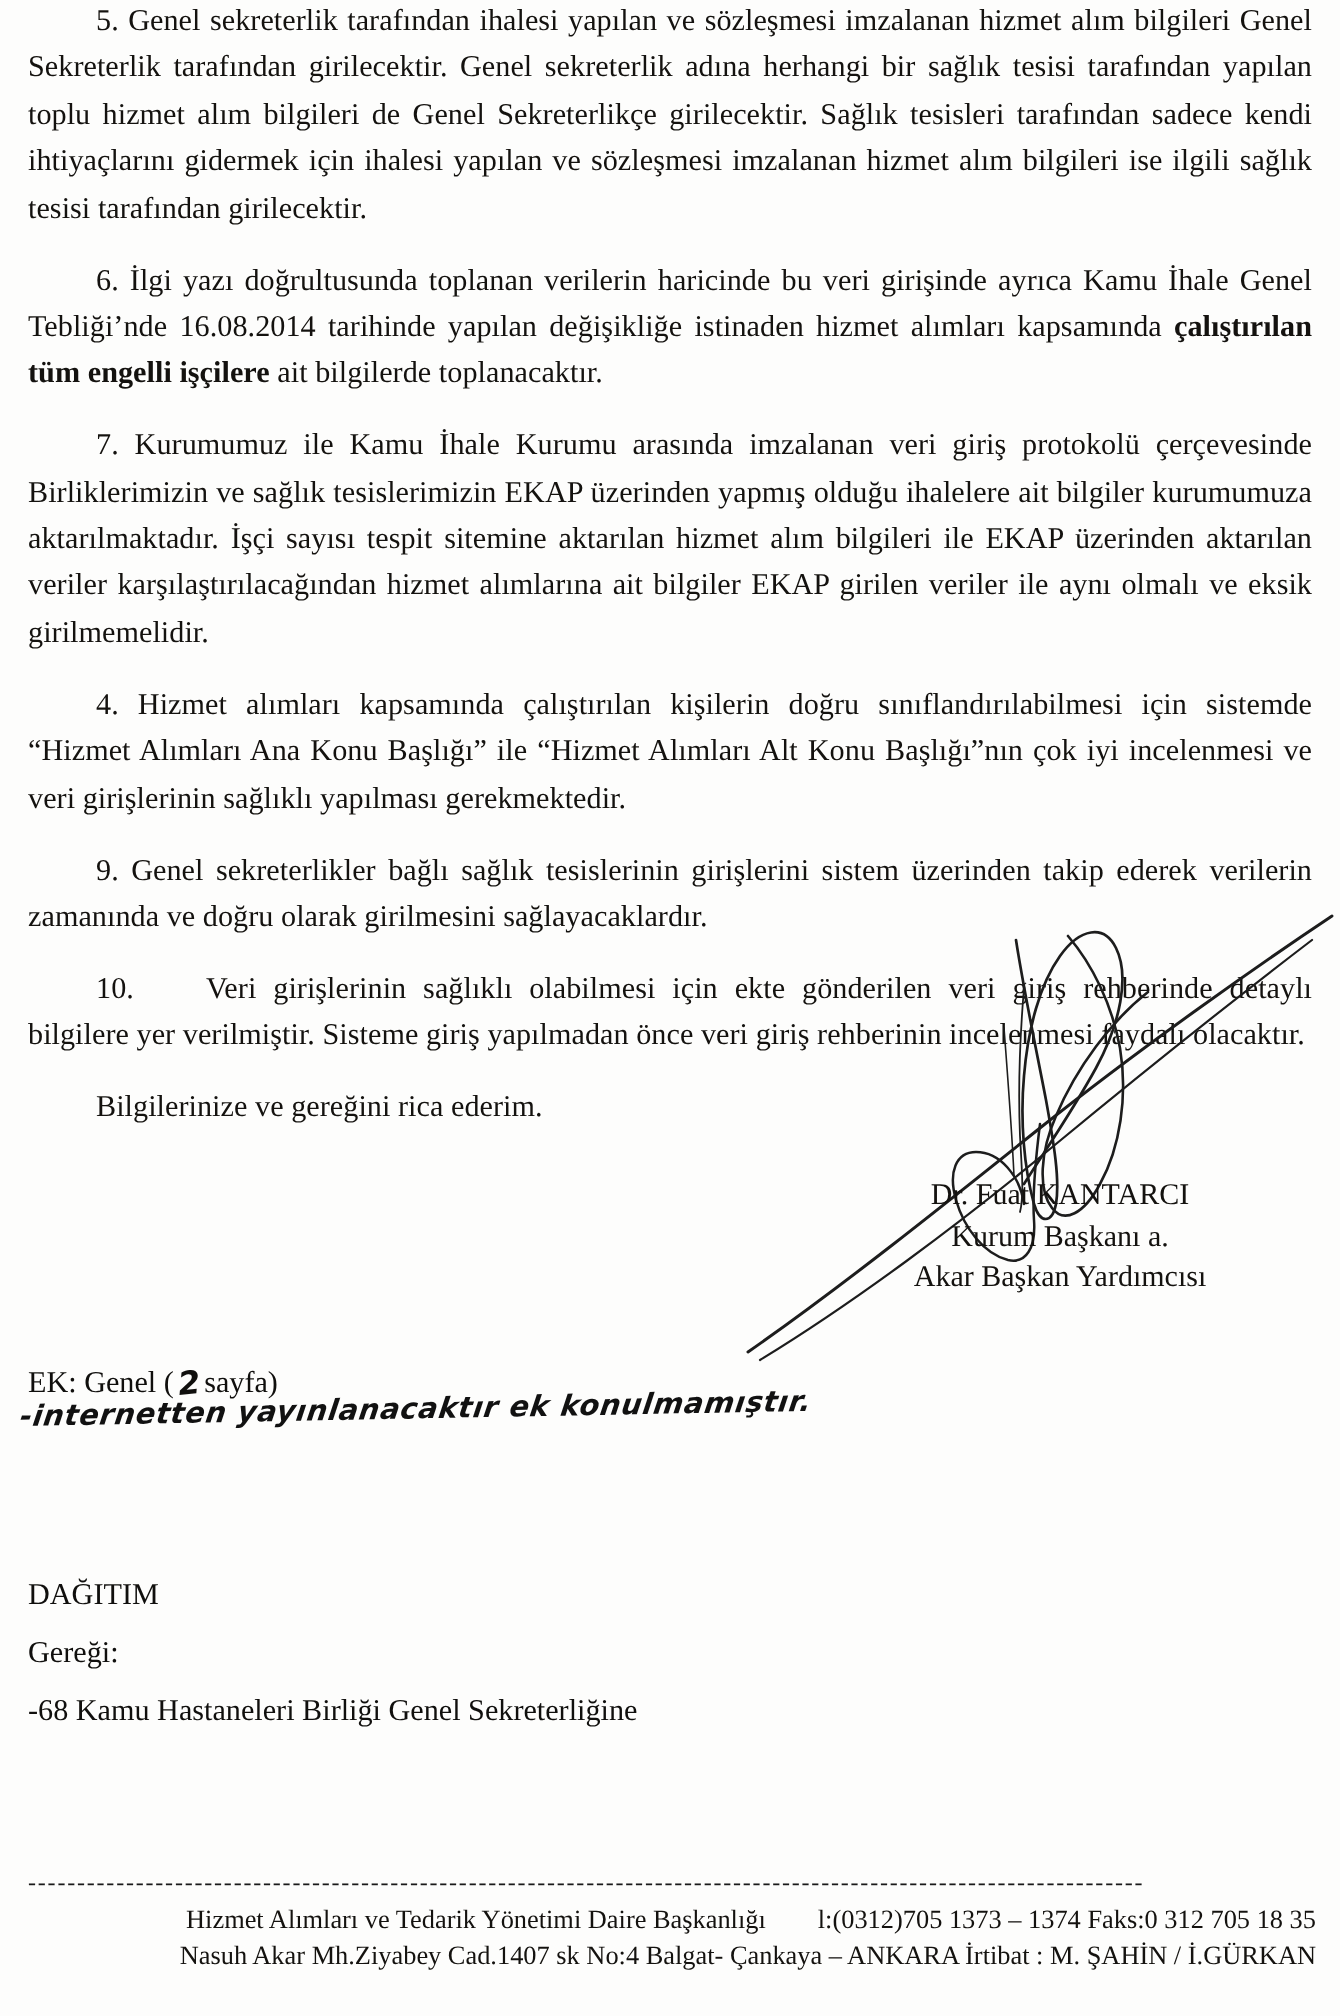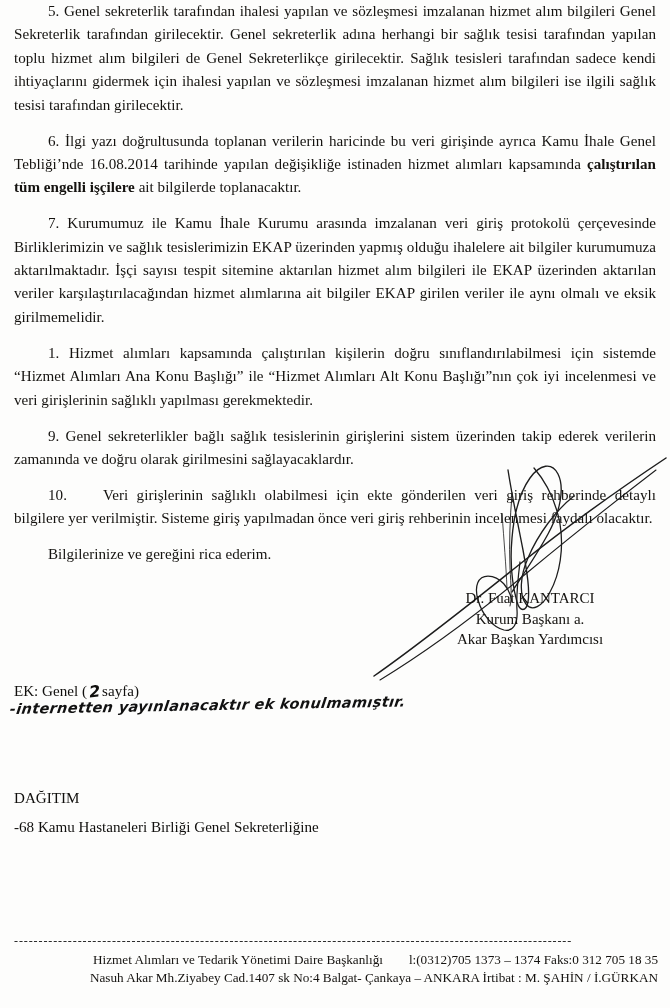--- a/index.html
+++ b/index.html
@@ -174,21 +174,21 @@
 <div class="page">
 
   <div class="body-col">
 
     <p class="para">5. Genel sekreterlik tarafından ihalesi yapılan ve sözleşmesi imzalanan hizmet alım bilgileri Genel Sekreterlik tarafından girilecektir. Genel sekreterlik adına herhangi bir sağlık tesisi tarafından yapılan toplu hizmet alım bilgileri de Genel Sekreterlikçe girilecektir. Sağlık tesisleri tarafından sadece kendi ihtiyaçlarını gidermek için ihalesi yapılan ve sözleşmesi imzalanan hizmet alım bilgileri ise ilgili sağlık tesisi tarafından girilecektir.</p>
 
     <p class="para"><span>6. İlgi yazı doğrultusunda toplanan verilerin haricinde bu veri girişinde ayrıca Kamu İhale Genel Tebliği’nde 16.08.2014 tarihinde yapılan değişikliğe istinaden hizmet alımları kapsamında </span><span class="b">çalıştırılan tüm engelli işçilere</span><span> ait bilgilerde toplanacaktır.</span></p>
 
     <p class="para">7. Kurumumuz ile Kamu İhale Kurumu arasında imzalanan veri giriş protokolü çerçevesinde Birliklerimizin ve sağlık tesislerimizin EKAP üzerinden yapmış olduğu ihalelere ait bilgiler kurumumuza aktarılmaktadır. İşçi sayısı tespit sitemine aktarılan hizmet alım bilgileri ile EKAP üzerinden aktarılan veriler karşılaştırılacağından hizmet alımlarına ait bilgiler EKAP girilen veriler ile aynı olmalı ve eksik girilmemelidir.</p>
 
-    <p class="para">1. Hizmet alımları kapsamında çalıştırılan kişilerin doğru sınıflandırılabilmesi için sistemde “Hizmet Alımları Ana Konu Başlığı” ile “Hizmet Alımları Alt Konu Başlığı”nın çok iyi incelenmesi ve veri girişlerinin sağlıklı yapılması gerekmektedir.</p>
+    <p class="para">4. Hizmet alımları kapsamında çalıştırılan kişilerin doğru sınıflandırılabilmesi için sistemde “Hizmet Alımları Ana Konu Başlığı” ile “Hizmet Alımları Alt Konu Başlığı”nın çok iyi incelenmesi ve veri girişlerinin sağlıklı yapılması gerekmektedir.</p>
 
     <p class="para">9. Genel sekreterlikler bağlı sağlık tesislerinin girişlerini sistem üzerinden takip ederek verilerin zamanında ve doğru olarak girilmesini sağlayacaklardır.</p>
 
     <p class="para"><span>10.</span><span class="tabgap"></span><span>Veri girişlerinin sağlıklı olabilmesi için ekte gönderilen veri giriş rehberinde detaylı bilgilere yer verilmiştir. Sisteme giriş yapılmadan önce veri giriş rehberinin incelenmesi faydalı olacaktır.</span></p>
 
     <p class="para no-just">Bilgilerinize ve gereğini rica ederim.</p>
   </div>
 
   <svg class="signature-ink" viewBox="0 0 310 230">
     <g fill="none" stroke="#1d1d1d" stroke-linecap="round" stroke-linejoin="round">
@@ -216,20 +216,21 @@
   </div>
 
   <div class="annex"><span>EK: Genel (</span><span class="hw-digit">2</span><span>sayfa)</span></div>
 
   <div class="handnote">
     <span class="handnote-text">-internetten yayınlanacaktır ek konulmamıştır.</span>
   </div>
 
   <div class="dagitim">
     <div>DAĞITIM</div>
+    <div>Gereği:</div>
     <div>-68 Kamu Hastaneleri Birliği Genel Sekreterliğine</div>
   </div>
 
   <div class="footer">
     <div class="footer-rule">------------------------------------------------------------------------------------------------------------------</div>
     <div class="footer-line"><span>Hizmet Alımları ve Tedarik Yönetimi Daire Başkanlığı</span><span class="f-gap"></span><span>l:(0312)705 1373 – 1374 Faks:0 312 705 18 35</span></div>
     <div class="footer-line">Nasuh Akar Mh.Ziyabey Cad.1407 sk No:4 Balgat- Çankaya  – ANKARA  İrtibat : M. ŞAHİN / İ.GÜRKAN</div>
   </div>
 
 </div>

